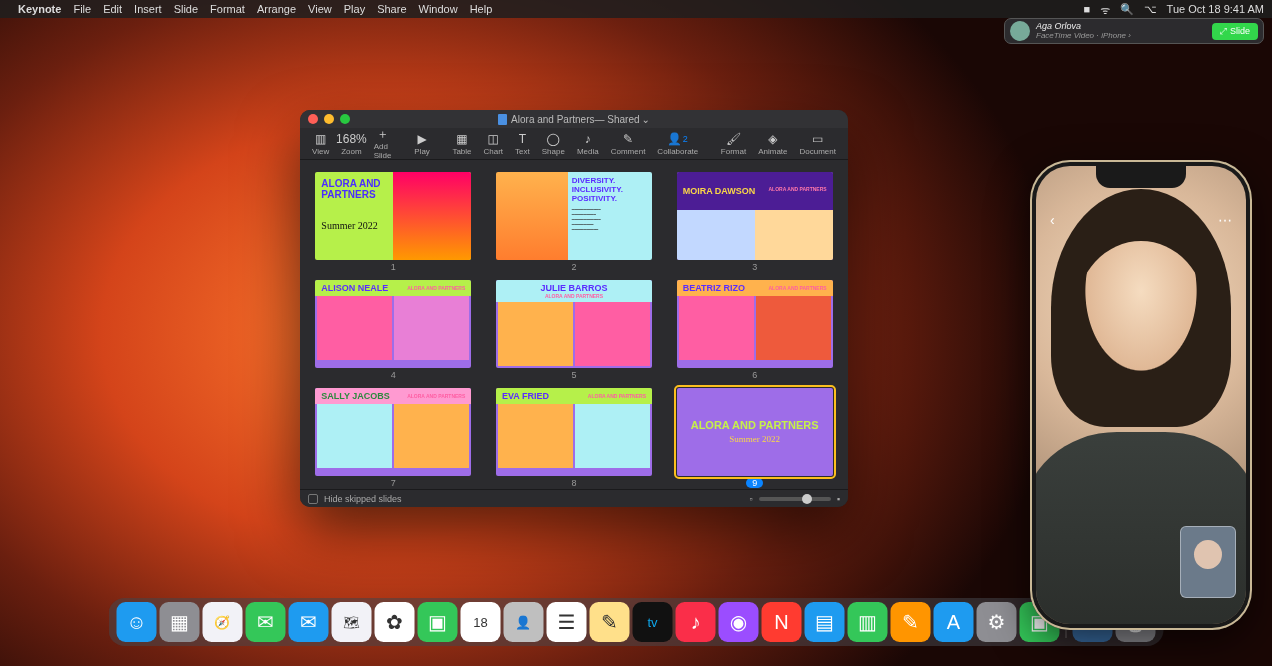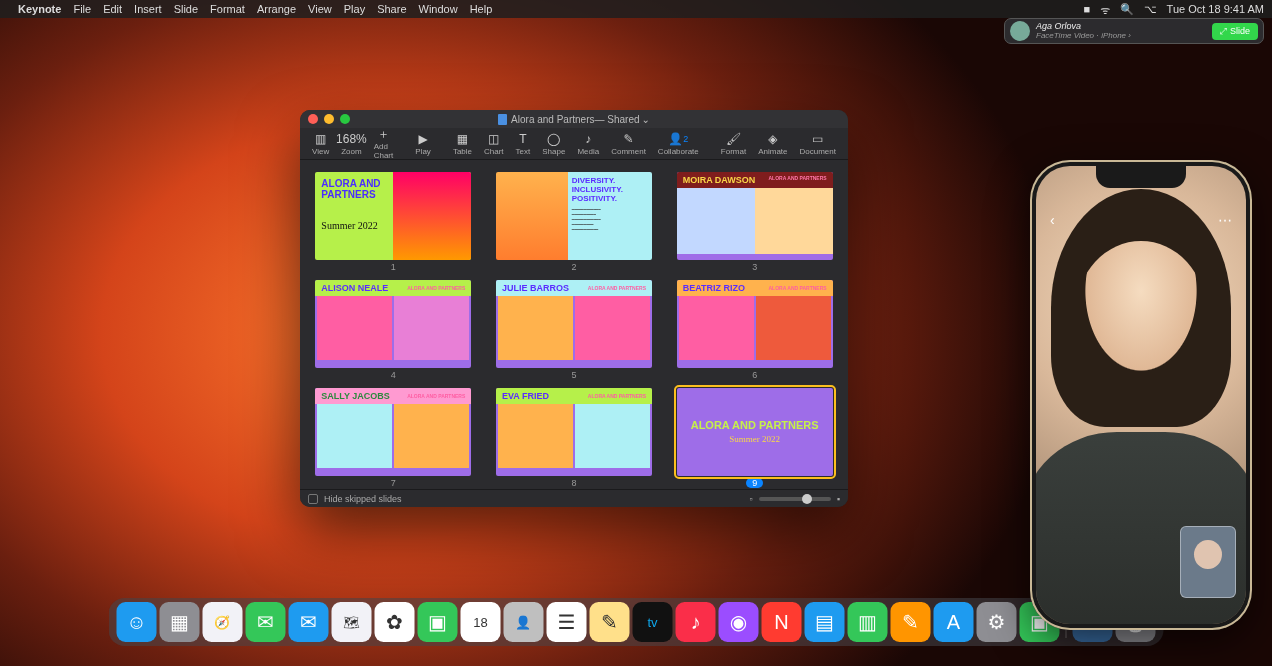--- a/index.html
+++ b/index.html
@@ -56,21 +56,21 @@
 
   
   .s1 { background:#b6f04a; display:flex; }
   .s1 .l{width:50%; padding:6px; color:#4a2cff;} .s1 .l .sub{font-family:cursive; color:#111; font-weight:400; margin-top:20px;}
   .s1 .r{width:50%; background:linear-gradient(#f06,#f90);}
   .s2 { display:flex; }
   .s2 .l{width:46%; background:linear-gradient(#ffb24d,#ff7d2e);} 
   .s2 .r{width:54%; background:#aef0f5; padding:4px; color:#5a2cff; font-size:8px; line-height:9px;}
   .s2 .r .body{margin-top:4px; font-size:4px; line-height:5px; color:#333; font-weight:400;}
   .s3 { background:#a06de8; }
-  .s3 .hd{background:#7f1d1d; color:#f9d648; padding:3px 6px; font-size:9px; display:flex; justify-content:space-between;}
+  .s3 .hd{background:#4c1d95; color:#f9d648; padding:14px 6px; font-size:9px; display:flex; justify-content:space-between;}
   .s3 .hd .tag{color:#f7a; font-size:5px;}
   .s3 .imgs{display:flex; height:66px;} .s3 .imgs>div{flex:1; background:#c2d8ff;}
   .s-person { background:#9e6de8; }
   .s-person .hd{ padding:3px 6px; font-size:9px; display:flex; justify-content:space-between; align-items:center;}
   .s-person .hd .tag{font-size:5px;}
   .s-person .imgs{display:flex; height:66px; gap:2px; padding:0 2px 2px;} .s-person .imgs>div{flex:1;}
   .s9 { background:#9e6de8; display:flex; flex-direction:column; align-items:center; justify-content:center;
     color:#c6f04a; font-size:11px; text-align:center; line-height:12px; }
   .s9 .sub{ font-family:cursive; color:#f9d648; font-size:9px; font-weight:400; margin-top:2px;}
 
@@ -167,21 +167,21 @@
     <div class="tbtn">
         <span class="ic">▥</span>
         <span>View</span>
       </div>
     <div class="tbtn">
         <span class="ic" style="font-size:12px;">168%</span>
         <span>Zoom</span>
       </div>
     <div class="tbtn">
         <span class="ic">＋</span>
-        <span>Add Chart</span>
+        <span>Add Slide</span>
       </div>
     <div class="toolbar-gap"></div>
     <div class="tbtn">
         <span class="ic">▶</span>
         <span>Play</span>
       </div>
     <div class="toolbar-gap"></div>
     <div class="tbtn">
         <span class="ic">▦</span>
         <span>Table</span>
@@ -272,21 +272,21 @@
           </div>
           <div class="imgs">
             <div style="background:#ff5ea3;"></div>
             <div style="background:#e87fd6;"></div>
           </div>
         </div>
         <span class="num">4</span>
       </div>
     <div class="slide-wrap">
         <div class="slide s-person">
-          <div class="hd" style="background:#aef0f5;color:#5a2cff;">
+          <div class="hd" style="background:#aef0f5;color:#5a2cff;flex-direction:column;">
             <span>JULIE BARROS</span>
             <span class="tag" style="color:#ff5ea3;">ALORA AND PARTNERS</span>
           </div>
           <div class="imgs">
             <div style="background:#ffb24d;"></div>
             <div style="background:#ff5ea3;"></div>
           </div>
         </div>
         <span class="num">5</span>
       </div>

